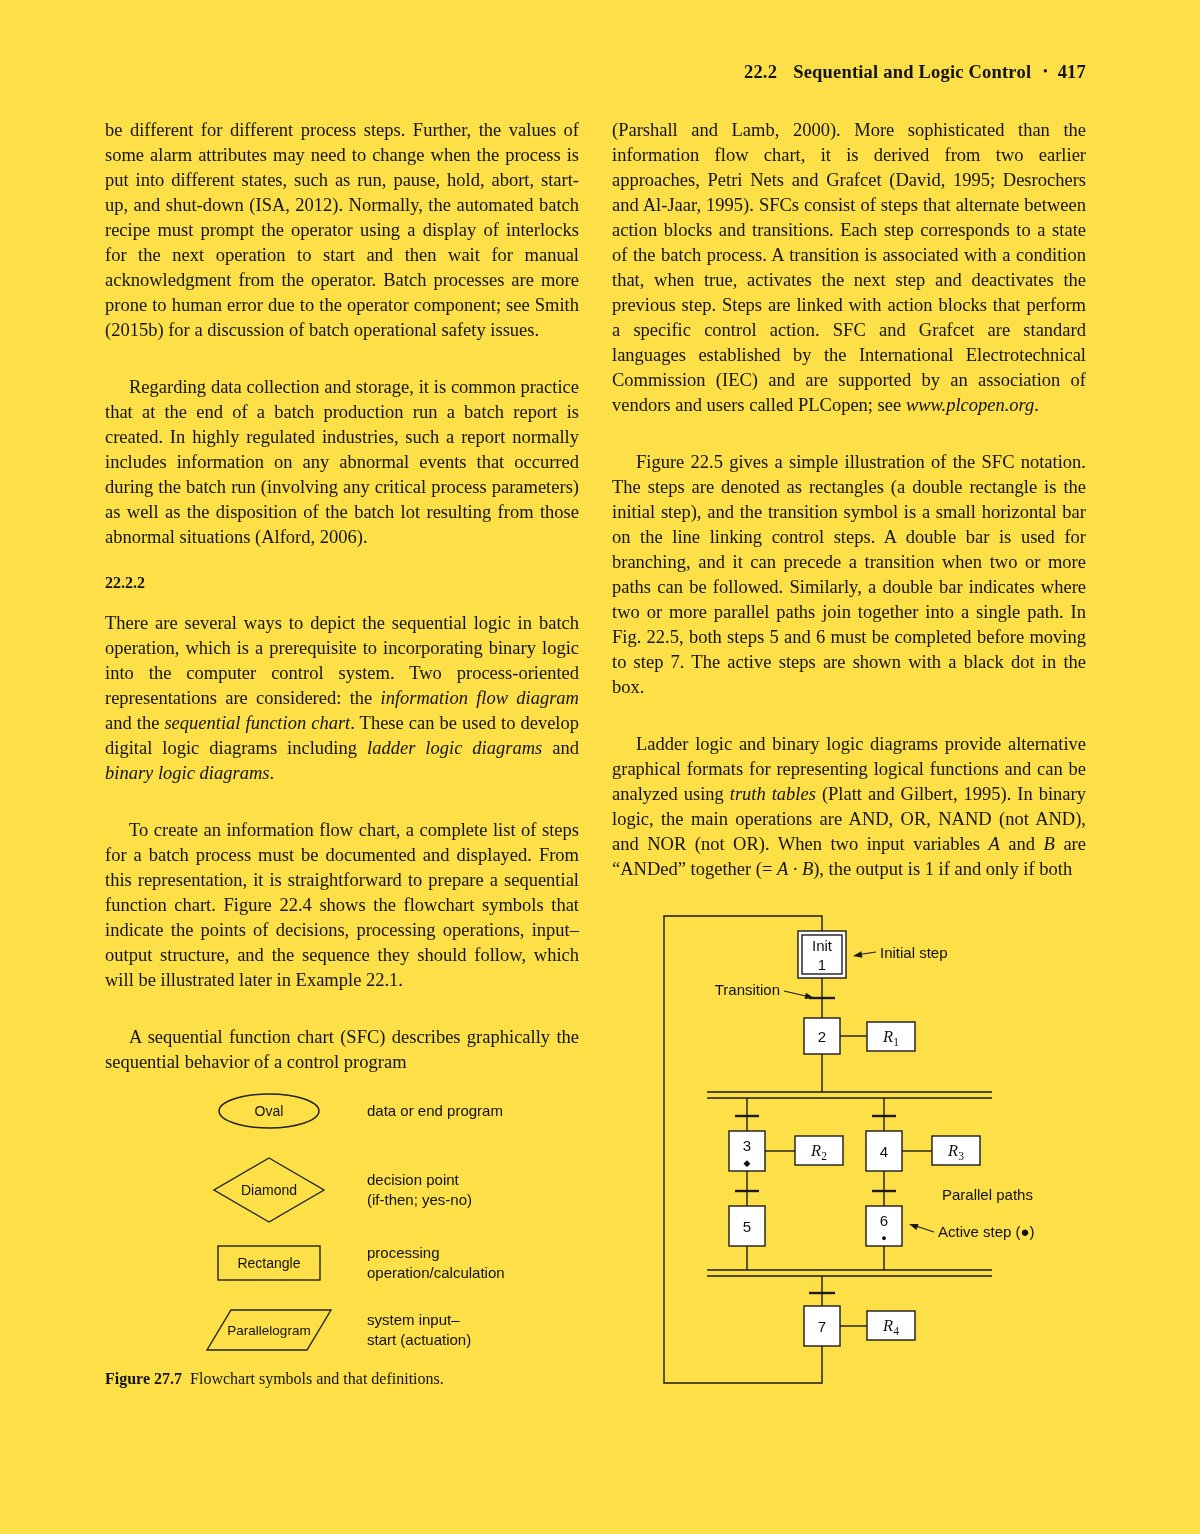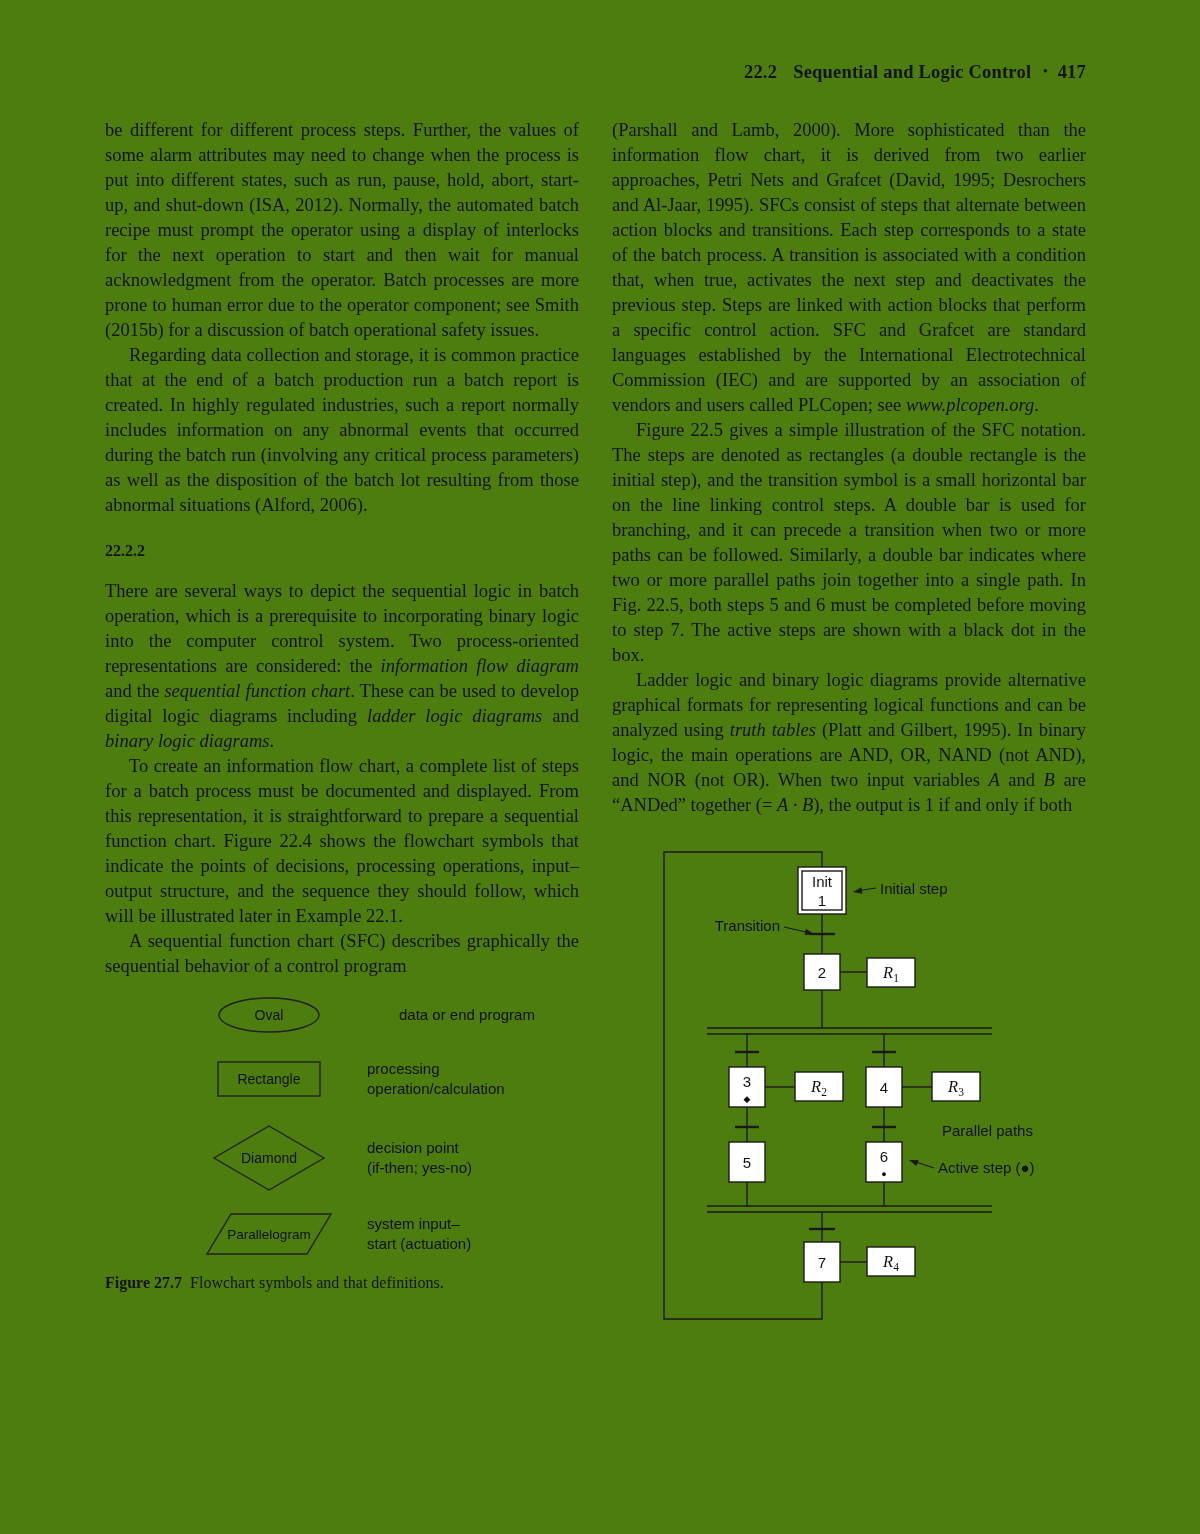--- a/index.html
+++ b/index.html
@@ -1,44 +1,44 @@
 <!DOCTYPE html>
 <html><head>
 <meta charset="utf-8">
 <style>
   * { margin:0; padding:0; box-sizing:border-box; }
   html, body { background:#ececec; }
   .page {
     position:relative; width:1200px; height:1534px; margin:0 auto;
-    background:#4d7c0f; color:#141414; overflow:hidden;
+    background:#fde047; color:#141414; overflow:hidden;
     font-family:"Liberation Serif", serif;
   }
   .running-head {
     position:absolute; top:62px; left:612px; width:474px;
     text-align:right; font-size:18.5px; font-weight:bold; letter-spacing:.2px;
   }
   .rh-title { margin-left:16px; }
   .rh-sep   { margin-left:12px; font-size:12px; vertical-align:3px; }
   .rh-page  { margin-left:10px; }
 
   .col { position:absolute; top:118px; width:474px; }
   .col-left  { left:105px; }
   .col-right { left:612px; }
 
   p.body { font-size:18.5px; line-height:25px; text-align:justify; }
-  p.ind  { text-indent:24px; }
+  p.ind  { text-indent:24px;margin-top:32px; }
   p.body i { font-style:italic; }
 
   .sec-head { display:flex; font-size:16px; line-height:26px; font-weight:bold; margin:20px 0 15px 0; }
   .sec-num  { width:78px; flex:0 0 auto; }
 
   
   .figure4  { margin-top:16px; }
   .sym-row  { display:flex; align-items:center; padding-left:96px; }
-  .mb-a { margin-bottom:24px;gap:32px; }
+  .mb-a { margin-bottom:24px; }
   .mb-b { margin-bottom:18px; }
   .mb-c { margin-bottom:24px; }
   .sym-cell { width:136px; flex:0 0 auto; display:flex; justify-content:center; }
   .sym-desc { margin-left:30px; font-family:"Liberation Sans", sans-serif; font-size:15px; line-height:20px; color:#111; }
   .shape    { fill:none; stroke:#222; stroke-width:1.4; }
   .sym-label{ font-family:"Liberation Sans", sans-serif; font-size:14px; fill:#111; }
   .sym-label-sm { font-family:"Liberation Sans", sans-serif; font-size:13.5px; fill:#111; }
 
   .fig-caption { margin-top:15px; font-size:16px; line-height:21.5px; text-align:left; }
   .fig-caption b { font-weight:bold; margin-right:8px; }
@@ -87,43 +87,43 @@
             <ellipse class="shape" cx="53" cy="20" rx="50" ry="17"></ellipse>
             <text class="sym-label" x="53" y="25" text-anchor="middle">Oval</text>
           </svg>
         </div>
         <div class="sym-desc">
           <div>data or end program</div>
           <div></div>
         </div>
       </div>
 
+      <div class="sym-row mb-b">
+        <div class="sym-cell">
+          <svg width="118" height="70">
+            <polygon class="shape" points="59,3 114,35 59,67 4,35"></polygon>
+            <text class="sym-label" x="59" y="40" text-anchor="middle">Diamond</text>
+          </svg>
+        </div>
+        <div class="sym-desc">
+          <div>decision point</div>
+          <div>(if-then; yes-no)</div>
+        </div>
+      </div>
+
       <div class="sym-row mb-c">
         <div class="sym-cell">
           <svg width="106" height="40">
             <rect class="shape" x="2" y="3" width="102" height="34"></rect>
             <text class="sym-label" x="53" y="25" text-anchor="middle">Rectangle</text>
           </svg>
         </div>
         <div class="sym-desc">
           <div>processing</div>
           <div>operation/calculation</div>
-        </div>
-      </div>
-
-      <div class="sym-row mb-b">
-        <div class="sym-cell">
-          <svg width="118" height="70">
-            <polygon class="shape" points="59,3 114,35 59,67 4,35"></polygon>
-            <text class="sym-label" x="59" y="40" text-anchor="middle">Diamond</text>
-          </svg>
-        </div>
-        <div class="sym-desc">
-          <div>decision point</div>
-          <div>(if-then; yes-no)</div>
         </div>
       </div>
 
       <div class="sym-row">
         <div class="sym-cell">
           <svg width="128" height="46">
             <polygon class="shape" points="26,3 126,3 102,43 2,43"></polygon>
             <text class="sym-label-sm" x="64" y="28" text-anchor="middle">Parallelogram</text>
           </svg>
         </div>

